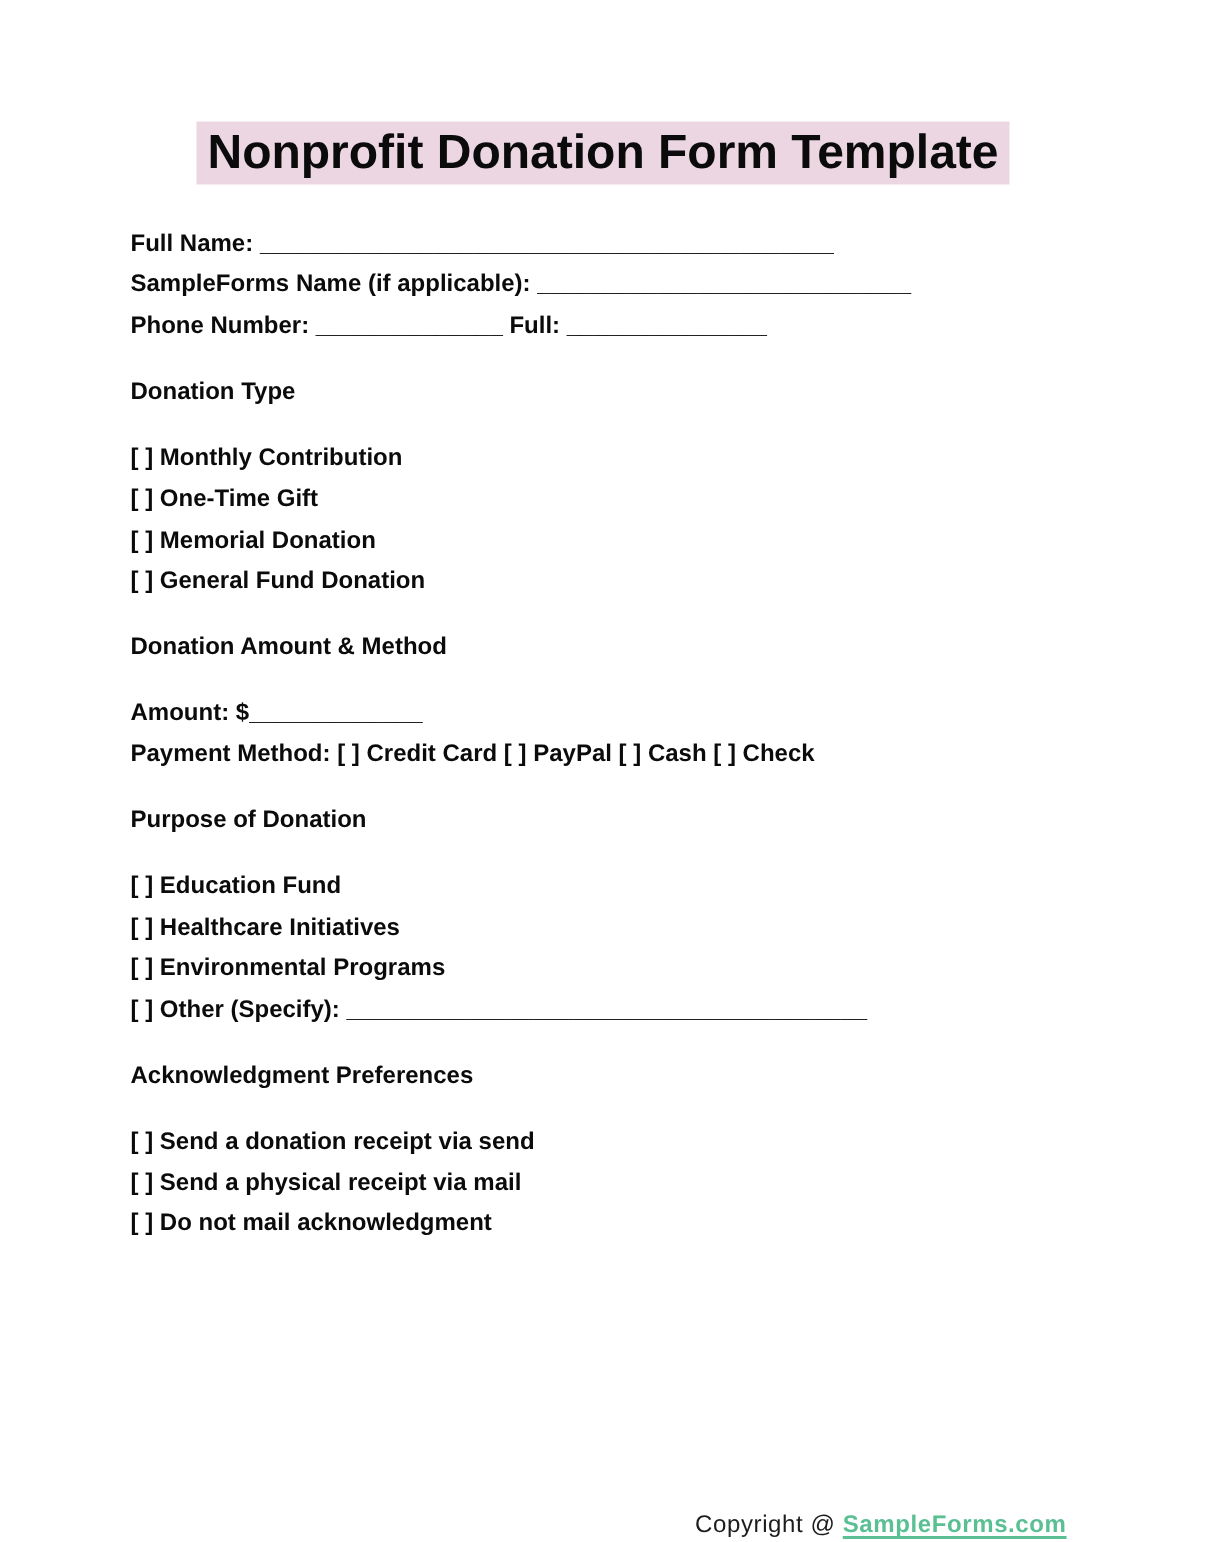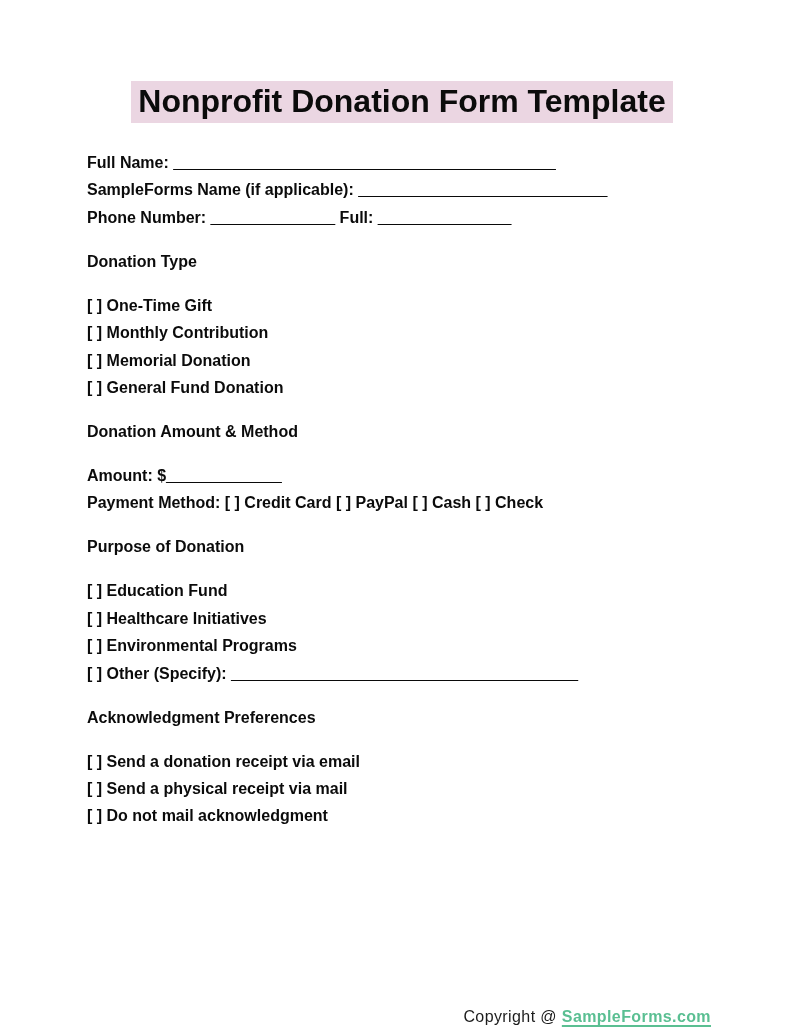--- a/index.html
+++ b/index.html
@@ -35,21 +35,21 @@
     left: 87px;
     right: 90px;
     font-size: 16px;
     font-weight: bold;
     line-height: 27.4px;
     color: #0b0b0b;
   }
   .group { margin-bottom: 16.6px; }
   .group:last-child { margin-bottom: 0; }
   .line { margin: 0; white-space: nowrap; }
-  .blank { letter-spacing: 0; text-decoration: underline; }
+  .blank { letter-spacing: 0; }
   .footer {
     position: absolute;
     top: 1008px;
     right: 93px;
     font-size: 16px;
     letter-spacing: 0.4px;
     color: #1c1c1c;
     white-space: nowrap;
   }
   .footer-link {
@@ -77,22 +77,22 @@
       <p class="line"><span>Full Name:</span> <span class="blank">___________________________________________</span></p>
       <p class="line"><span>SampleForms Name (if applicable):</span> <span class="blank">____________________________</span></p>
       <p class="line"><span>Phone Number:</span> <span class="blank">______________</span> <span>Full:</span> <span class="blank">_______________</span></p>
     </div>
 
     <div class="group">
       <p class="line">Donation Type</p>
     </div>
 
     <div class="group">
+      <p class="line">[ ] Monthly Contribution</p>
       <p class="line">[ ] One-Time Gift</p>
-      <p class="line">[ ] Monthly Contribution</p>
       <p class="line">[ ] Memorial Donation</p>
       <p class="line">[ ] General Fund Donation</p>
     </div>
 
     <div class="group">
       <p class="line">Donation Amount &amp; Method</p>
     </div>
 
     <div class="group">
       <p class="line"><span>Amount: $</span><span class="blank">_____________</span></p>
@@ -108,21 +108,21 @@
       <p class="line">[ ] Healthcare Initiatives</p>
       <p class="line">[ ] Environmental Programs</p>
       <p class="line"><span>[ ] Other (Specify):</span> <span class="blank">_______________________________________</span></p>
     </div>
 
     <div class="group">
       <p class="line">Acknowledgment Preferences</p>
     </div>
 
     <div class="group">
-      <p class="line">[ ] Send a donation receipt via email</p>
+      <p class="line">[ ] Send a donation receipt via send</p>
       <p class="line">[ ] Send a physical receipt via mail</p>
       <p class="line">[ ] Do not mail acknowledgment</p>
     </div>
 
   </div>
 
   <div class="footer">
     <span>Copyright @</span>
     <a class="footer-link">SampleForms.com</a>
   </div>

